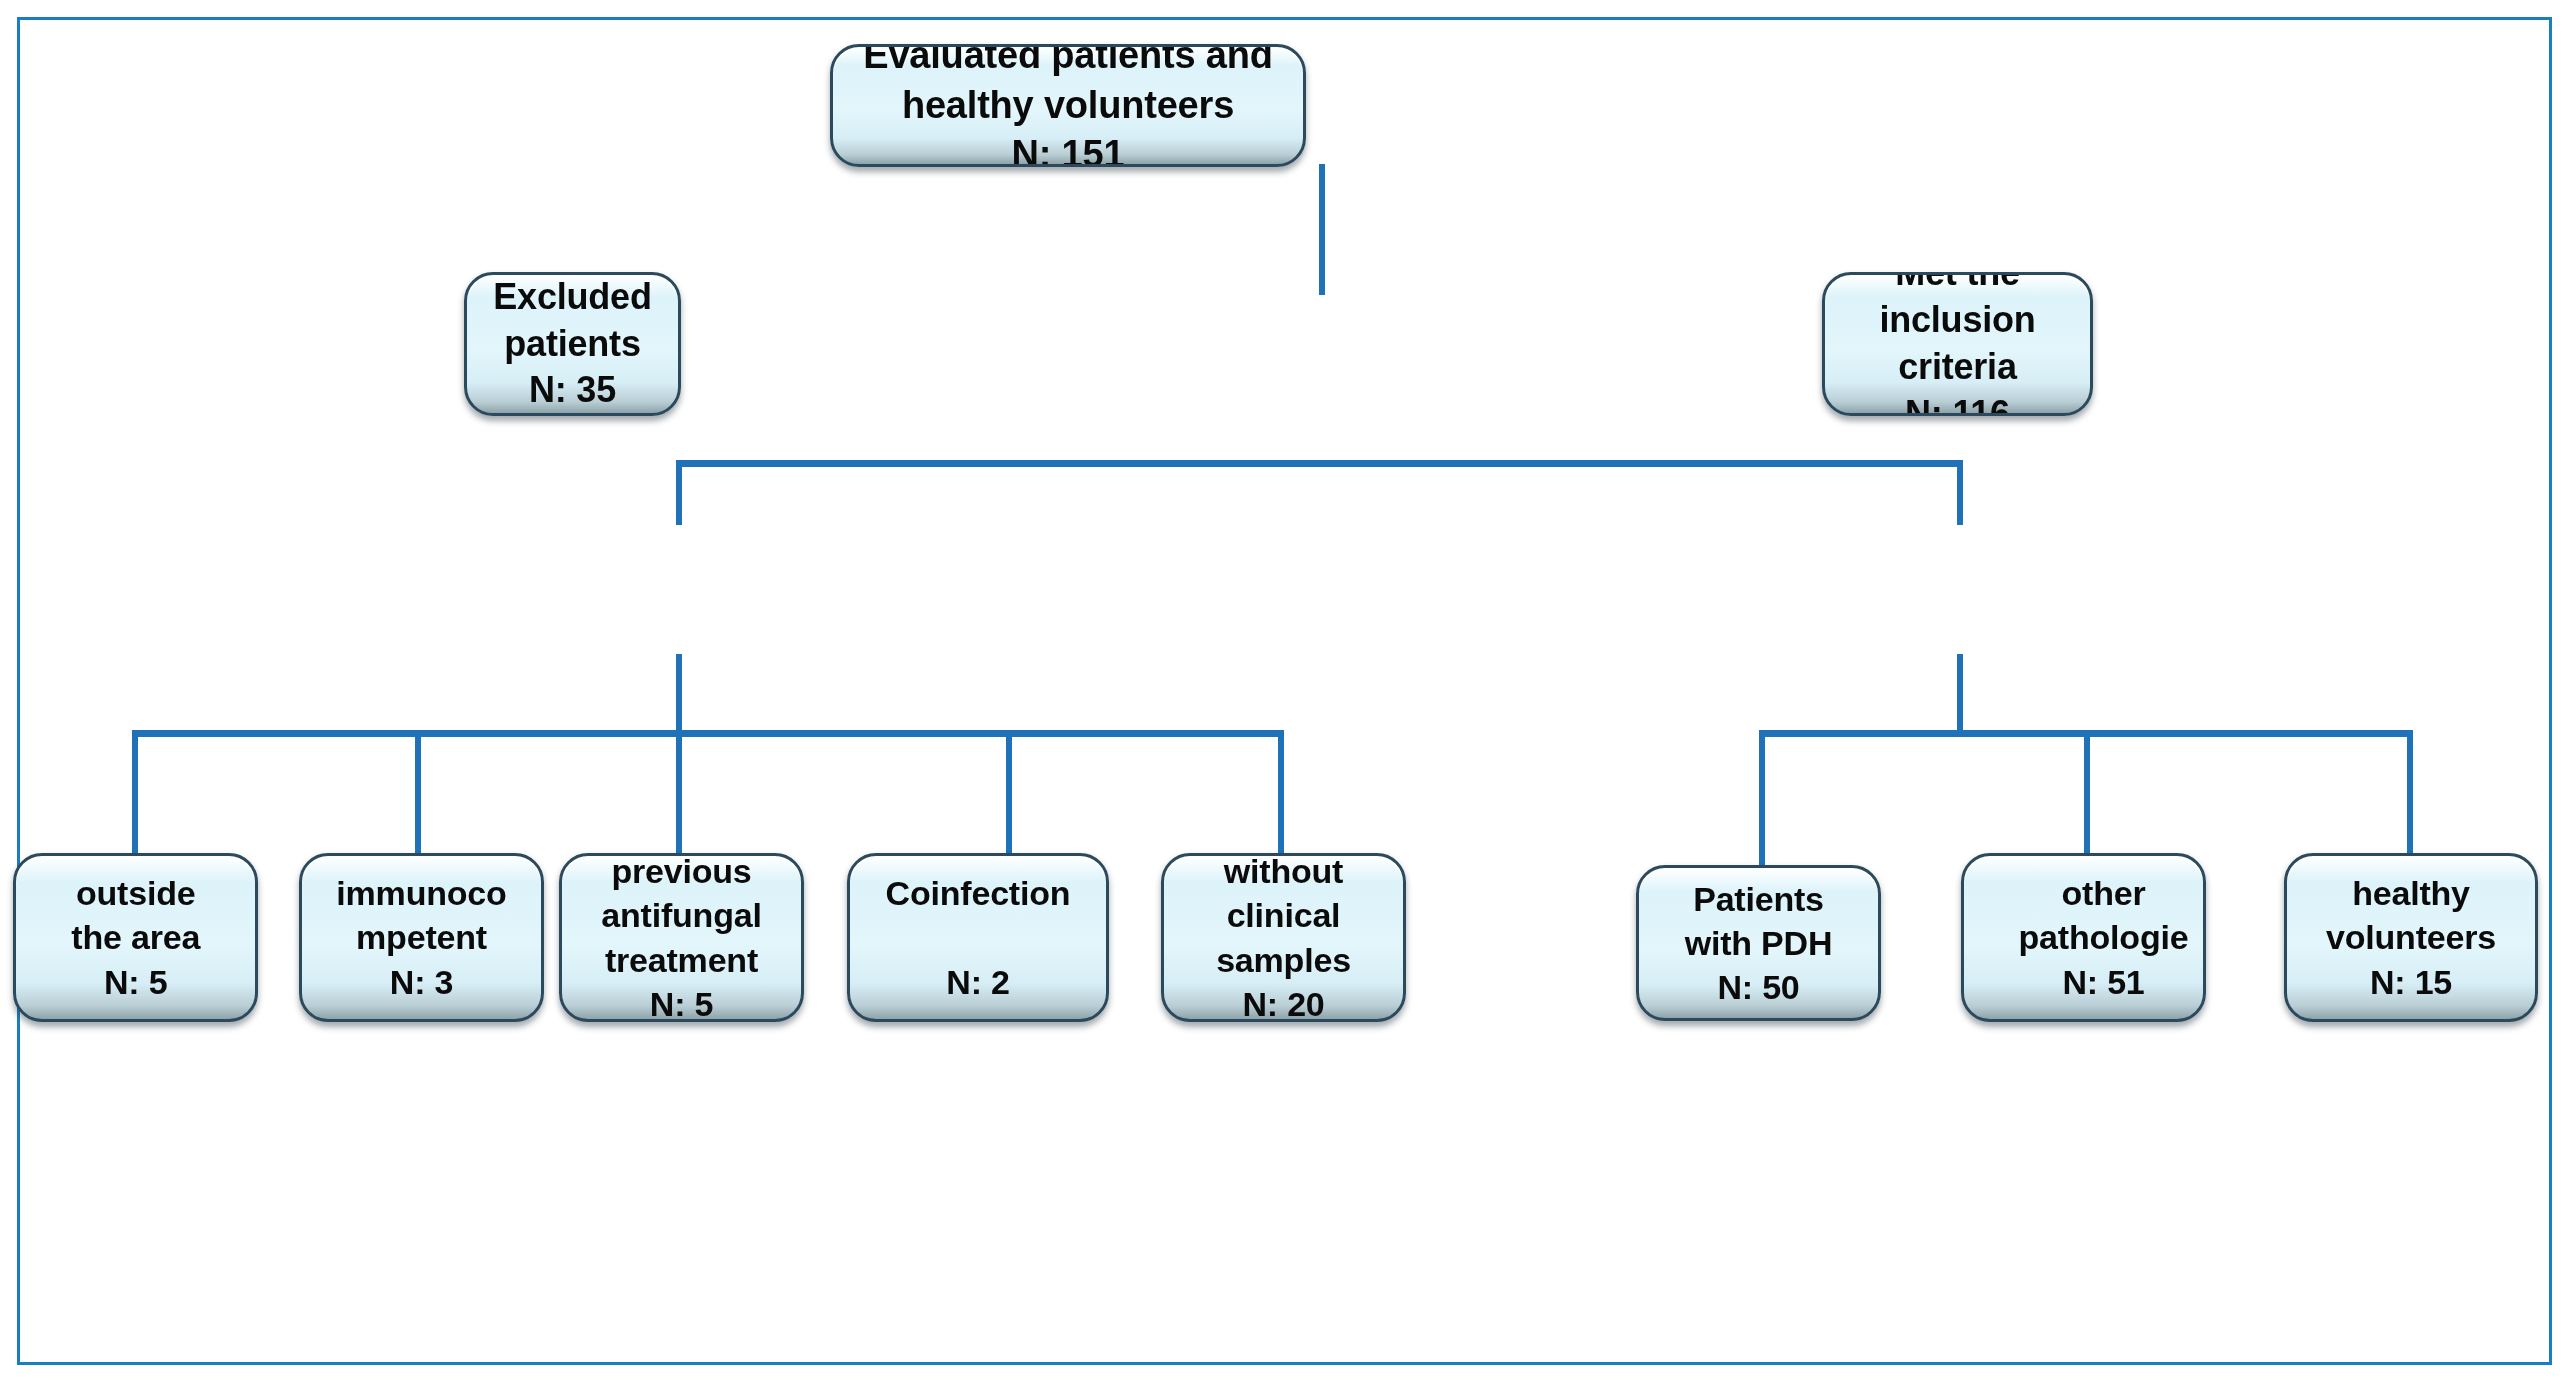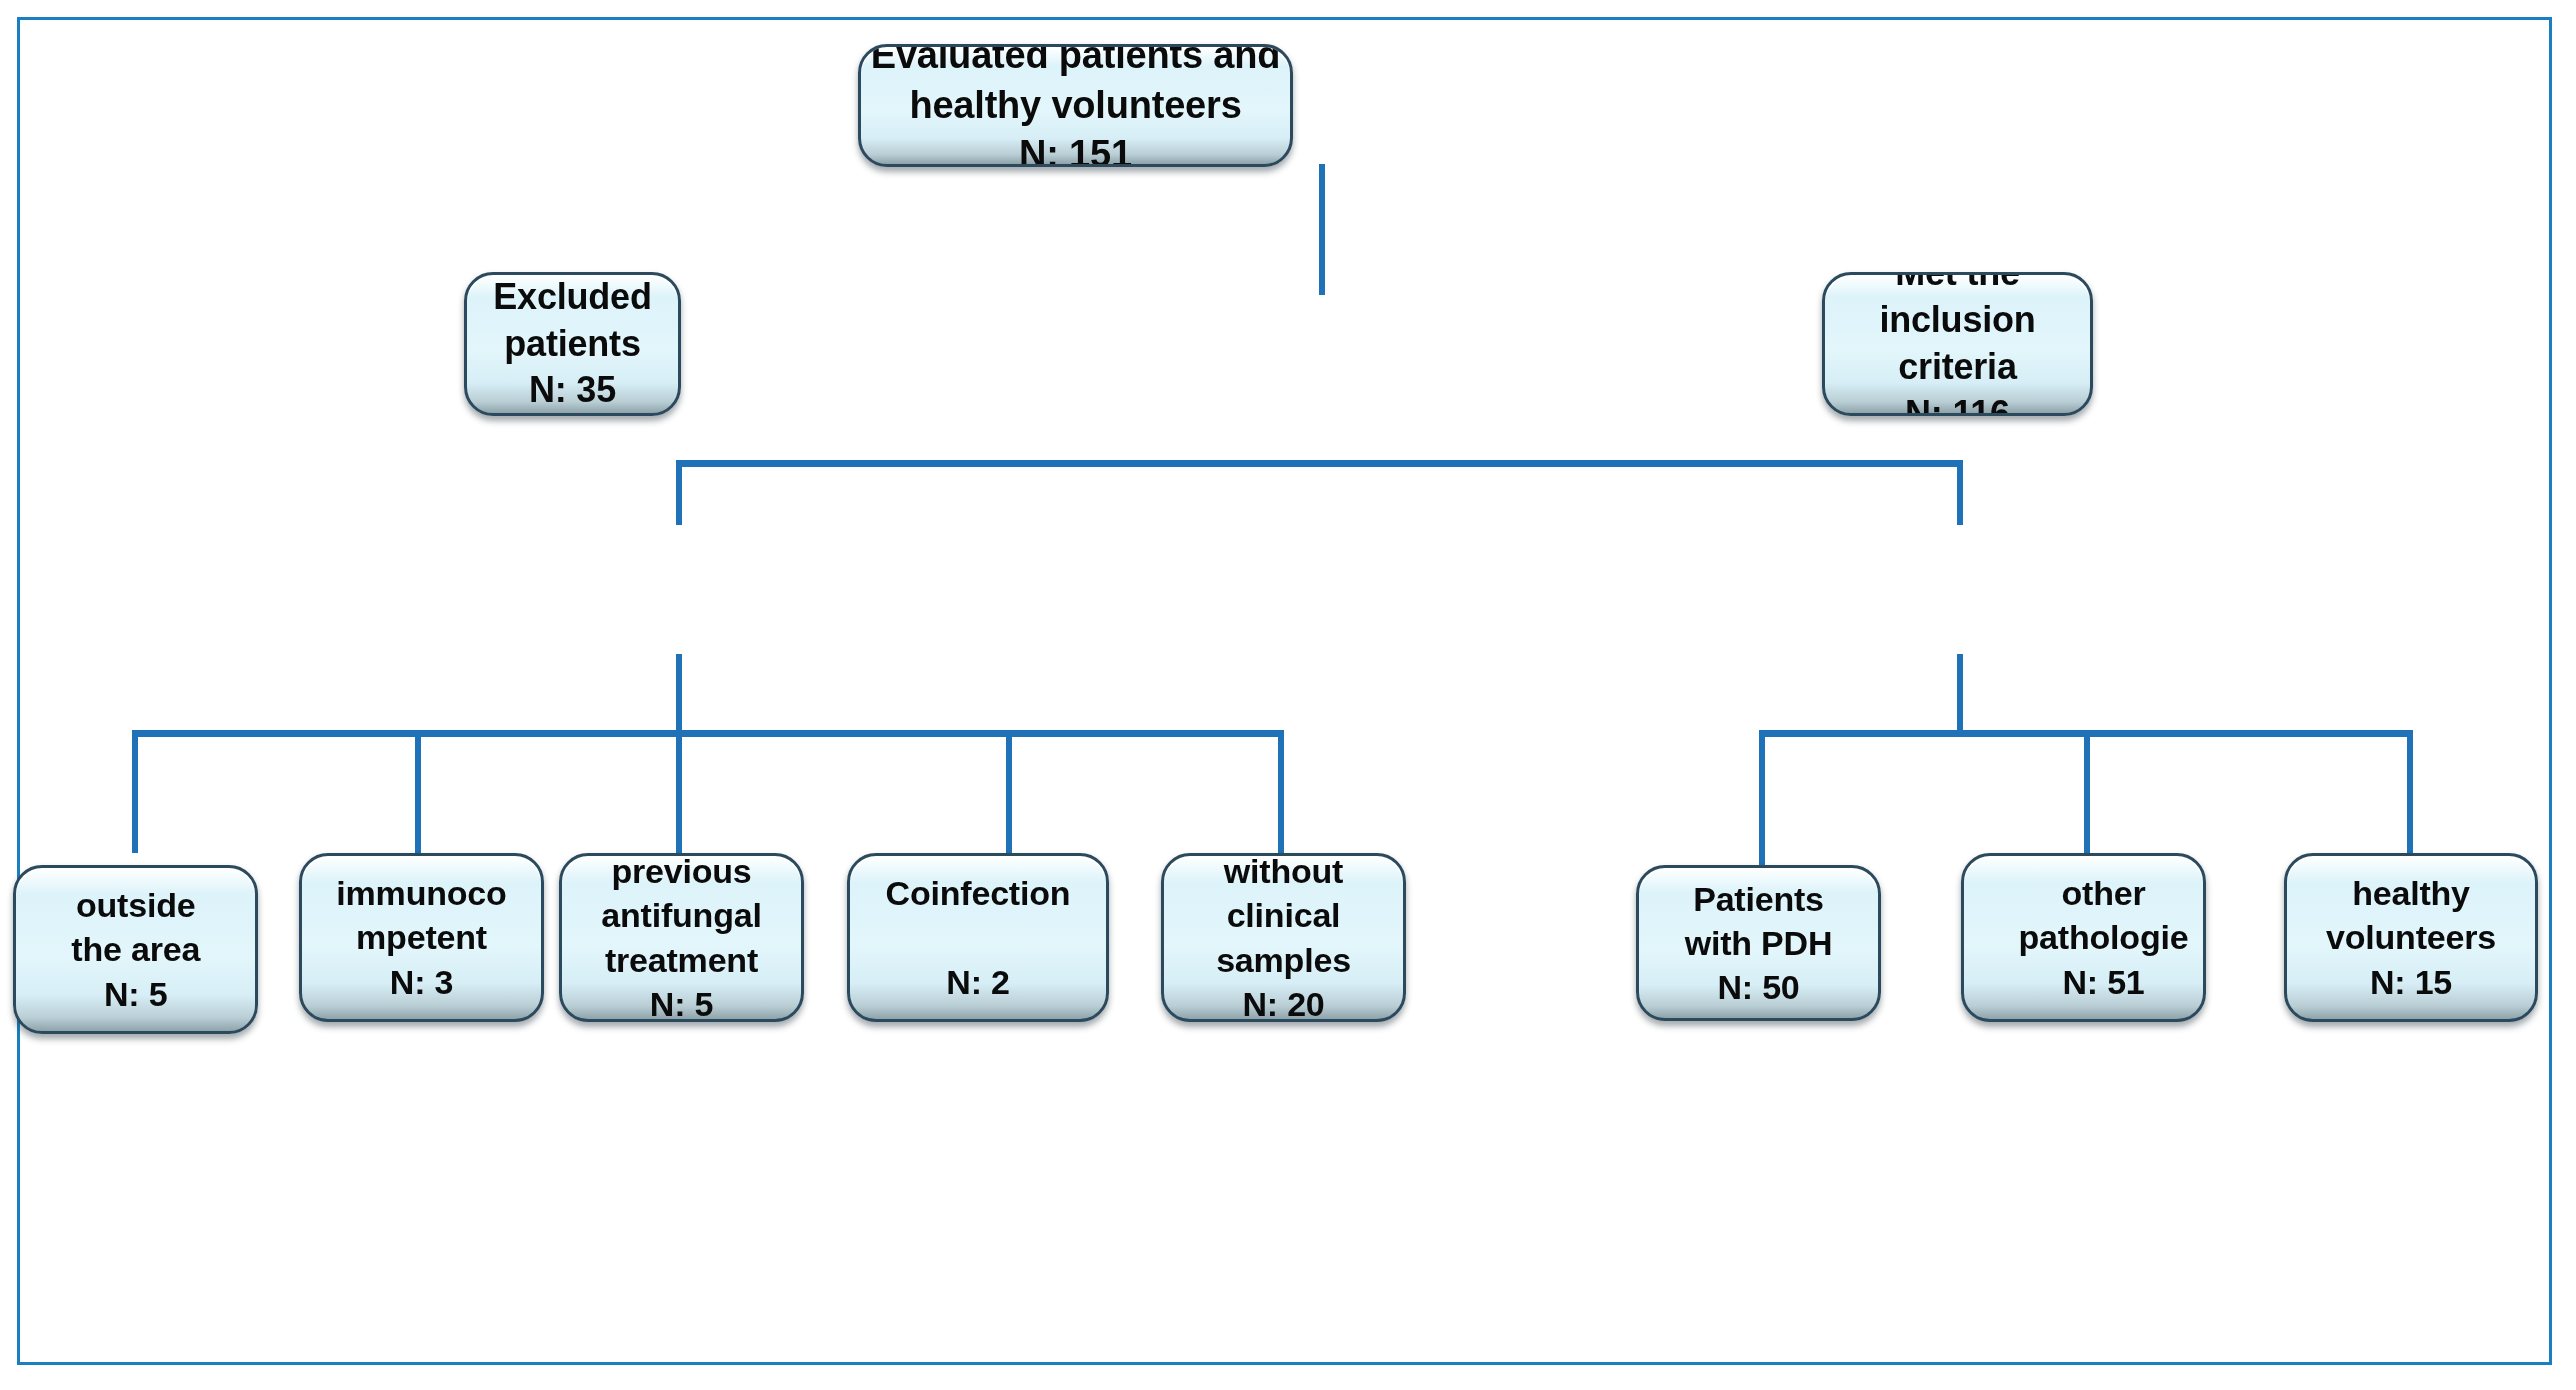--- a/index.html
+++ b/index.html
@@ -98,21 +98,21 @@
     <div class="conn-v" style="left:986px; top:710px; height:123px;"></div>
     <div class="conn-v" style="left:1258px; top:710px; height:123px;"></div>
 
     <div class="conn-v" style="left:1937px; top:634px; height:80px;"></div>
 
     <div class="conn-h" style="left:1739px; top:710px; width:654px;"></div>
     <div class="conn-v" style="left:1739px; top:710px; height:135px;"></div>
     <div class="conn-v" style="left:2064px; top:710px; height:123px;"></div>
     <div class="conn-v" style="left:2387px; top:710px; height:123px;"></div>
 
-    <div class="node lvl1" style="left:838px; top:24px; width:435px; height:123px;">
+    <div class="node lvl1" style="left:810px; top:24px; width:476px; height:123px;">
       <div class="node-inner">
         <span class="ln">Evaluated patients and</span>
         <span class="ln">healthy volunteers</span>
         <span class="ln">N: 151</span>
       </div>
     </div>
 
     <div class="node lvl2" style="left:444px; top:252px; width:217px; height:144px;">
       <div class="node-inner">
         <span class="ln">Excluded</span>
@@ -122,21 +122,21 @@
     </div>
 
     <div class="node lvl2" style="left:1802px; top:252px; width:271px; height:144px;">
       <div class="node-inner">
         <span class="ln">Met the</span>
         <span class="ln">inclusion criteria</span>
         <span class="ln">N: 116</span>
       </div>
     </div>
 
-    <div class="node lvl3" style="left:-6.8px; top:833px; width:245px; height:169px;margin-top:12px;">
+    <div class="node lvl3" style="left:-6.8px; top:833px; width:245px; height:169px;">
       <div class="node-inner">
         <span class="ln">outside</span>
         <span class="ln">the area</span>
         <span class="ln">N: 5</span>
       </div>
     </div>
 
     <div class="node lvl3" style="left:279px; top:833px; width:245px; height:169px;justify-content:flex-end;">
       <div class="node-inner">
         <span class="ln">immunoco</span>

